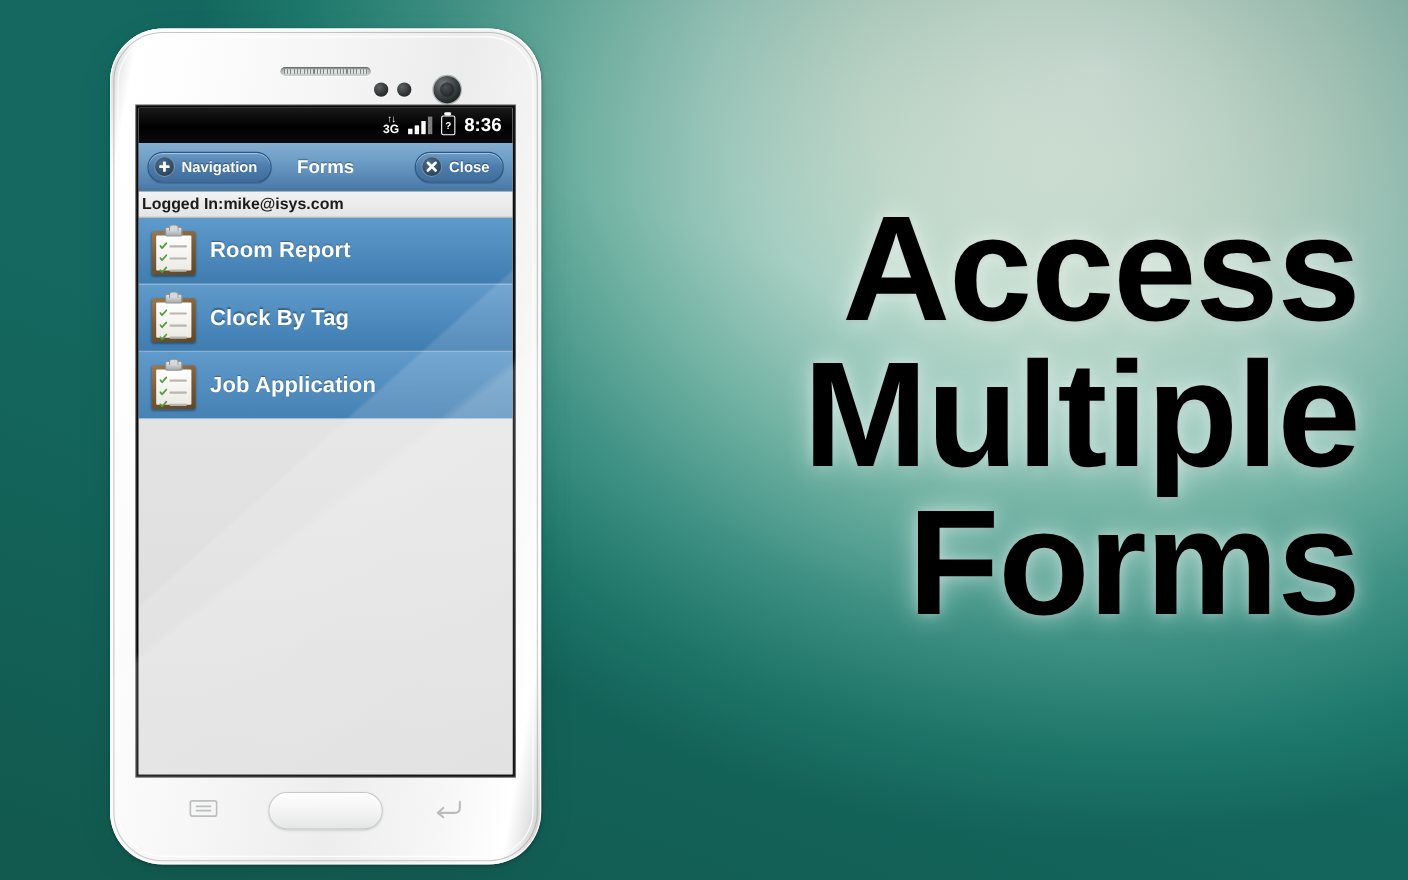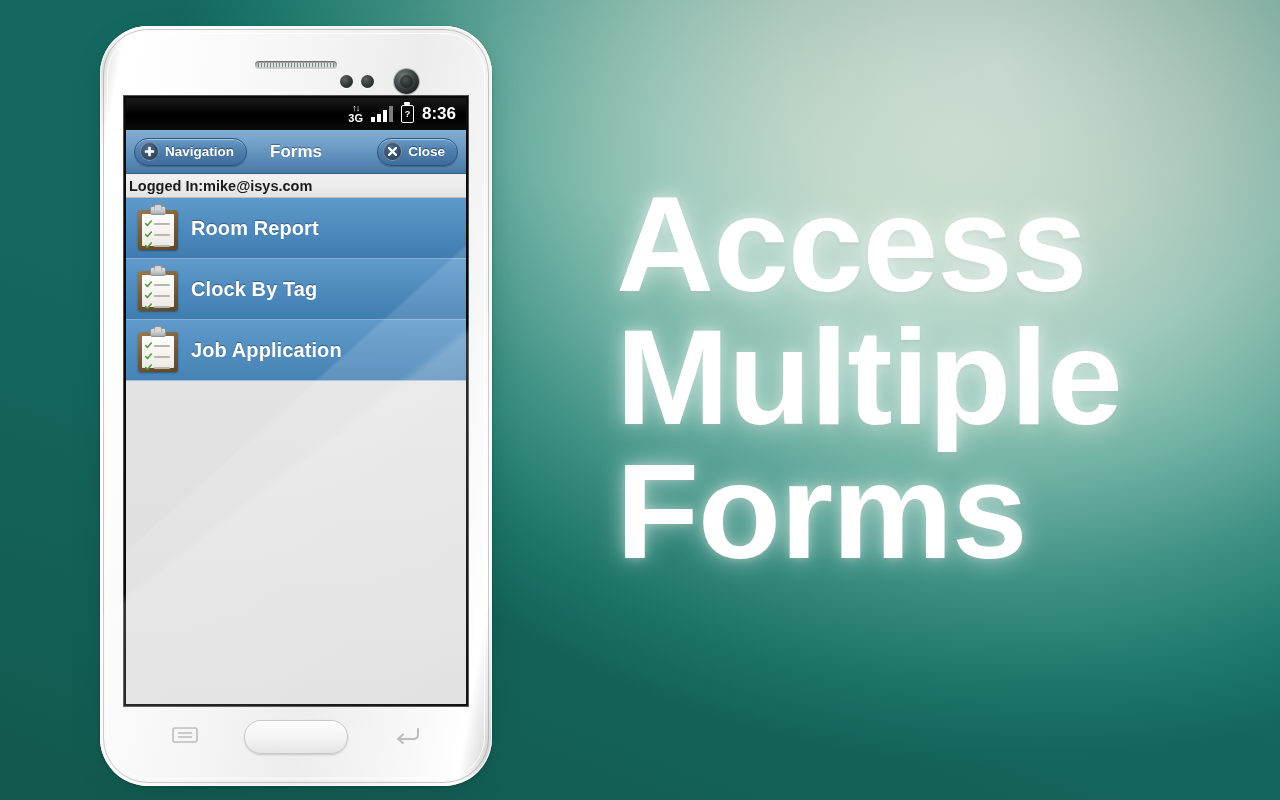--- a/index.html
+++ b/index.html
@@ -29,21 +29,22 @@
     background:
       linear-gradient(200deg, rgba(10,80,72,0.30) 0%, rgba(10,80,72,0.0) 35%),
       linear-gradient(20deg, rgba(15,70,58,0.45) 0%, rgba(15,70,58,0.0) 45%);
   }
 
   
   #headline {
     position:absolute;
     right:44px; top:178px;
     width:620px;
-    color:#ffffff;
+    text-align:right;
+    color:#000000;
     font-weight:bold;
     font-size:136px;
     line-height:0.98;
     letter-spacing:-1px;
     text-shadow:
       0 0 26px rgba(255,255,255,0.55),
       0 0 10px rgba(255,255,255,0.35),
       0 2px 4px rgba(60,110,100,0.25);
     user-select:none;
   }

